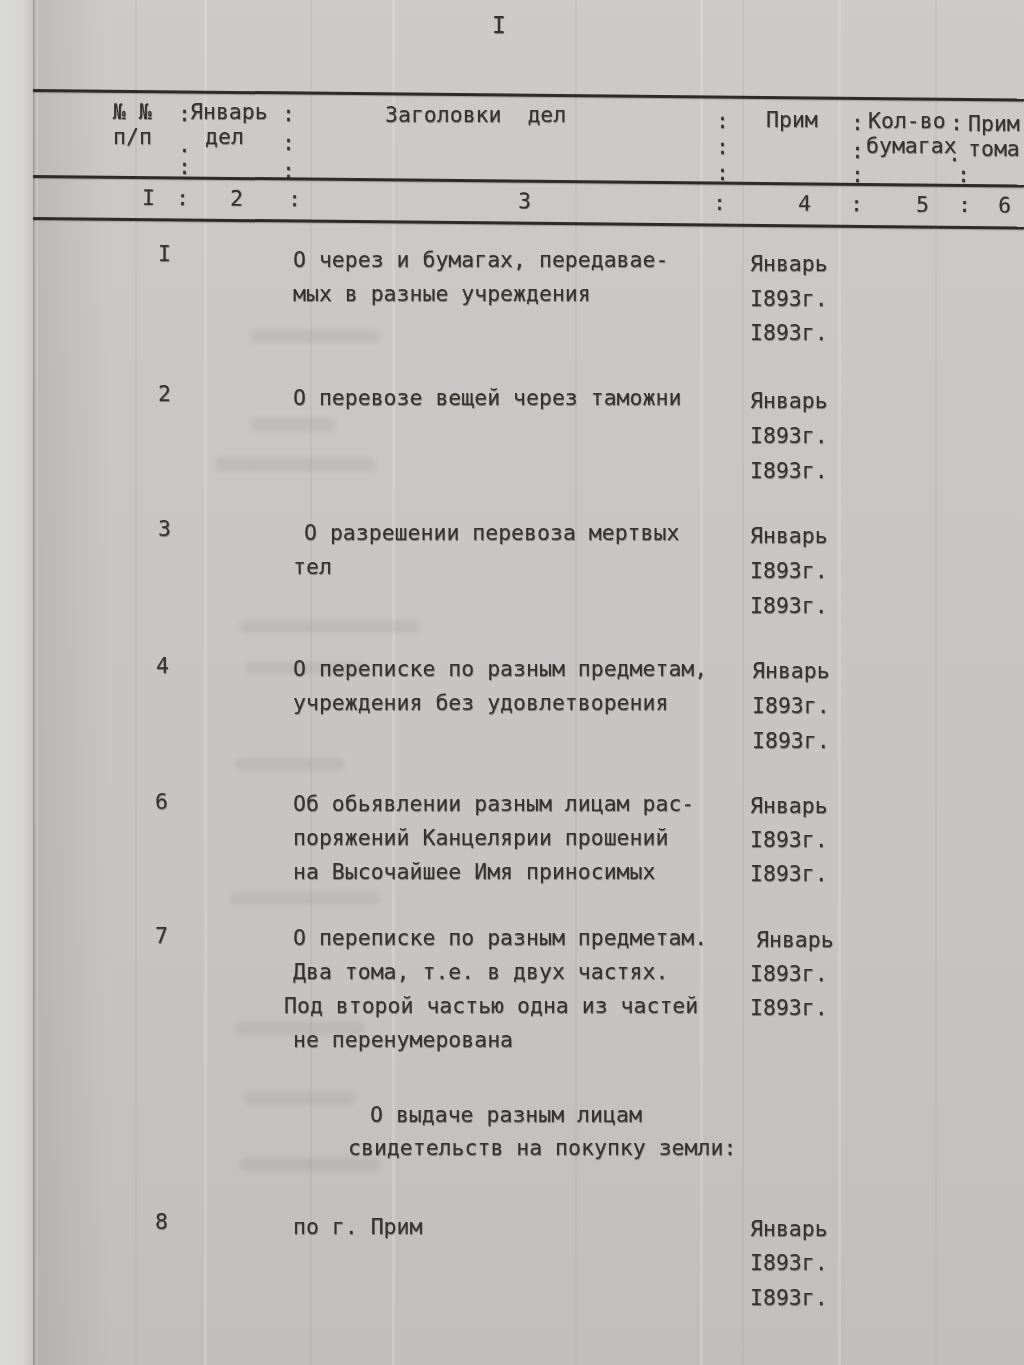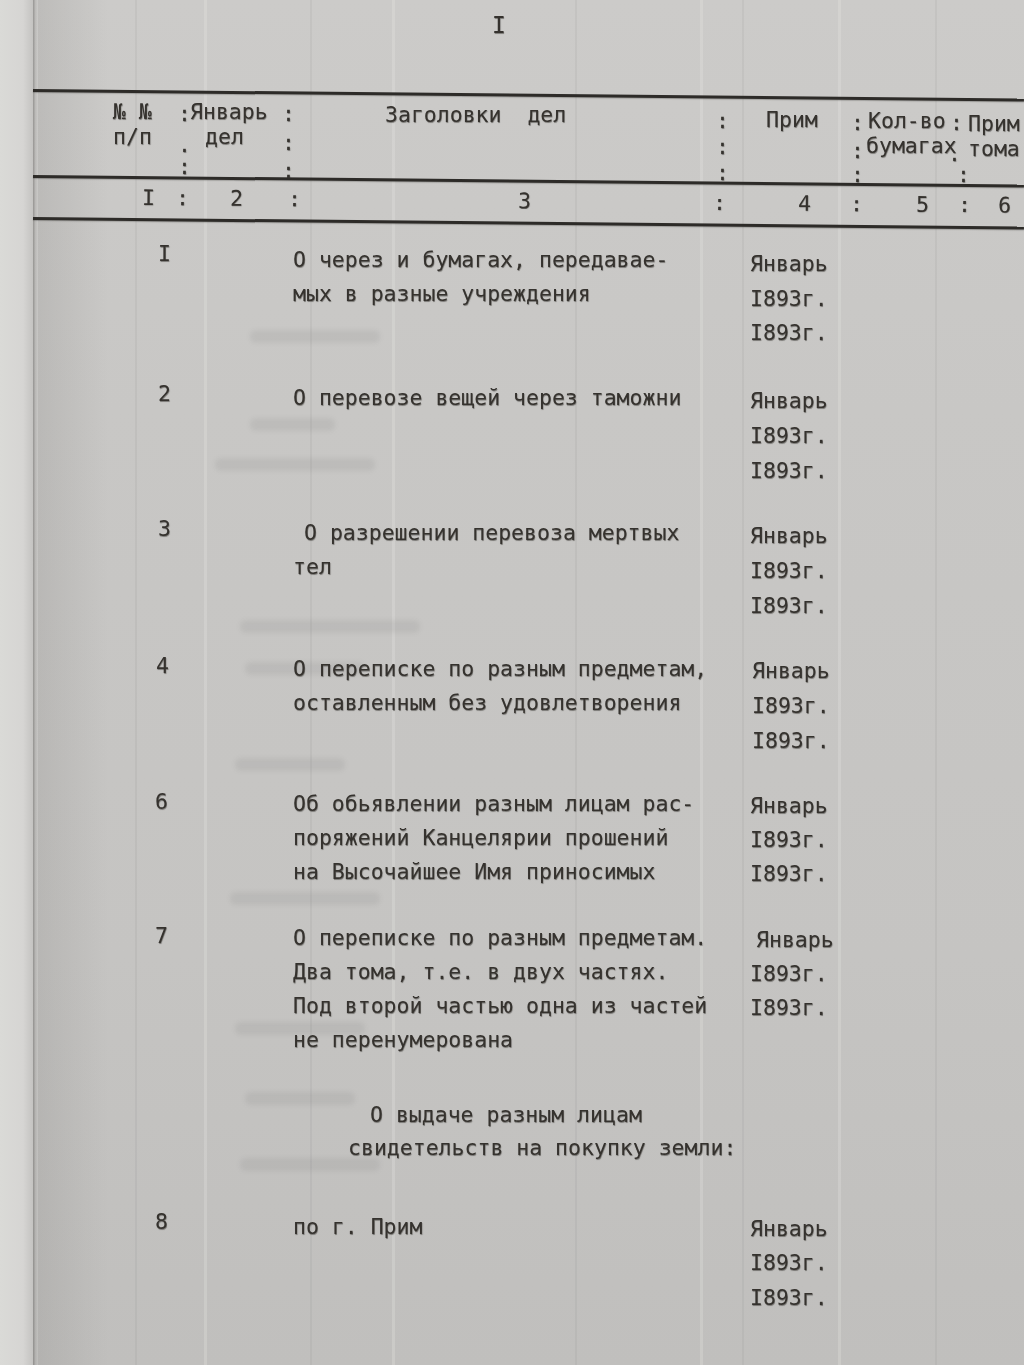--- a/index.html
+++ b/index.html
@@ -133,41 +133,41 @@
     <span class="t" style="left:304px;top:522px">О разрешении перевоза мертвых</span>
     <span class="t" style="left:293px;top:556px">тел</span>
     <span class="t" style="left:750px;top:525px">Январь</span>
     <span class="t" style="left:750px;top:560px">I893г.</span>
     <span class="t" style="left:750px;top:595px">I893г.</span>
   </div>
 
   <div>
     <span class="t" style="left:156px;top:655px">4</span>
     <span class="t" style="left:293px;top:658px">О переписке по разным предметам,</span>
-    <span class="t" style="left:293px;top:692px">оставленным без удовлетворения</span>
+    <span class="t" style="left:293px;top:692px">учреждения без удовлетворения</span>
     <span class="t" style="left:752px;top:660px">Январь</span>
     <span class="t" style="left:752px;top:695px">I893г.</span>
     <span class="t" style="left:752px;top:730px">I893г.</span>
   </div>
 
   <div>
     <span class="t" style="left:155px;top:791px">6</span>
     <span class="t" style="left:293px;top:793px">Об обьявлении разным лицам рас-</span>
     <span class="t" style="left:293px;top:827px">поряжений Канцелярии прошений</span>
     <span class="t" style="left:293px;top:861px">на Высочайшее Имя приносимых</span>
     <span class="t" style="left:750px;top:795px">Январь</span>
     <span class="t" style="left:750px;top:829px">I893г.</span>
     <span class="t" style="left:750px;top:863px">I893г.</span>
   </div>
 
   <div>
     <span class="t" style="left:155px;top:925px">7</span>
     <span class="t" style="left:293px;top:927px">О переписке по разным предметам.</span>
     <span class="t" style="left:293px;top:961px">Два тома, т.е. в двух частях.</span>
-    <span class="t" style="left:293px;top:995px">Под второй частью одна из частей</span>
+    <span class="t" style="left:284px;top:995px">Под второй частью одна из частей</span>
     <span class="t" style="left:293px;top:1029px">не перенумерована</span>
     <span class="t" style="left:756px;top:929px">Январь</span>
     <span class="t" style="left:750px;top:963px">I893г.</span>
     <span class="t" style="left:750px;top:997px">I893г.</span>
   </div>
 
   <div>
     <span class="t" style="left:370px;top:1104px">О выдаче разным лицам</span>
     <span class="t" style="left:348px;top:1137px">свидетельств на покупку земли:</span>
   </div>

